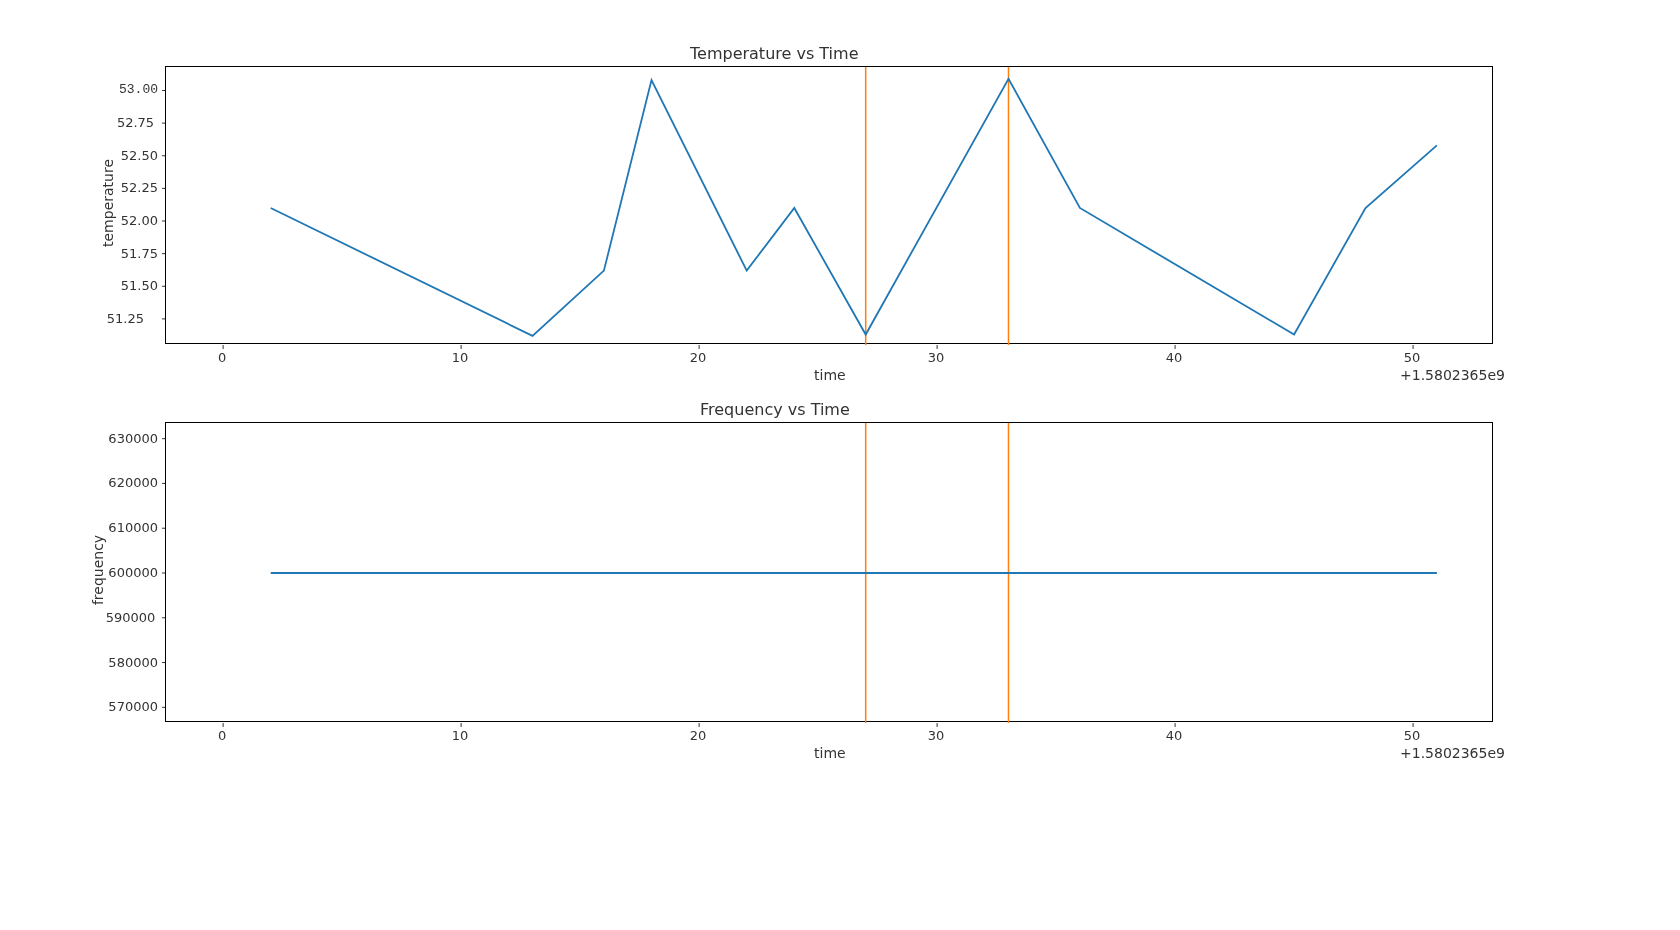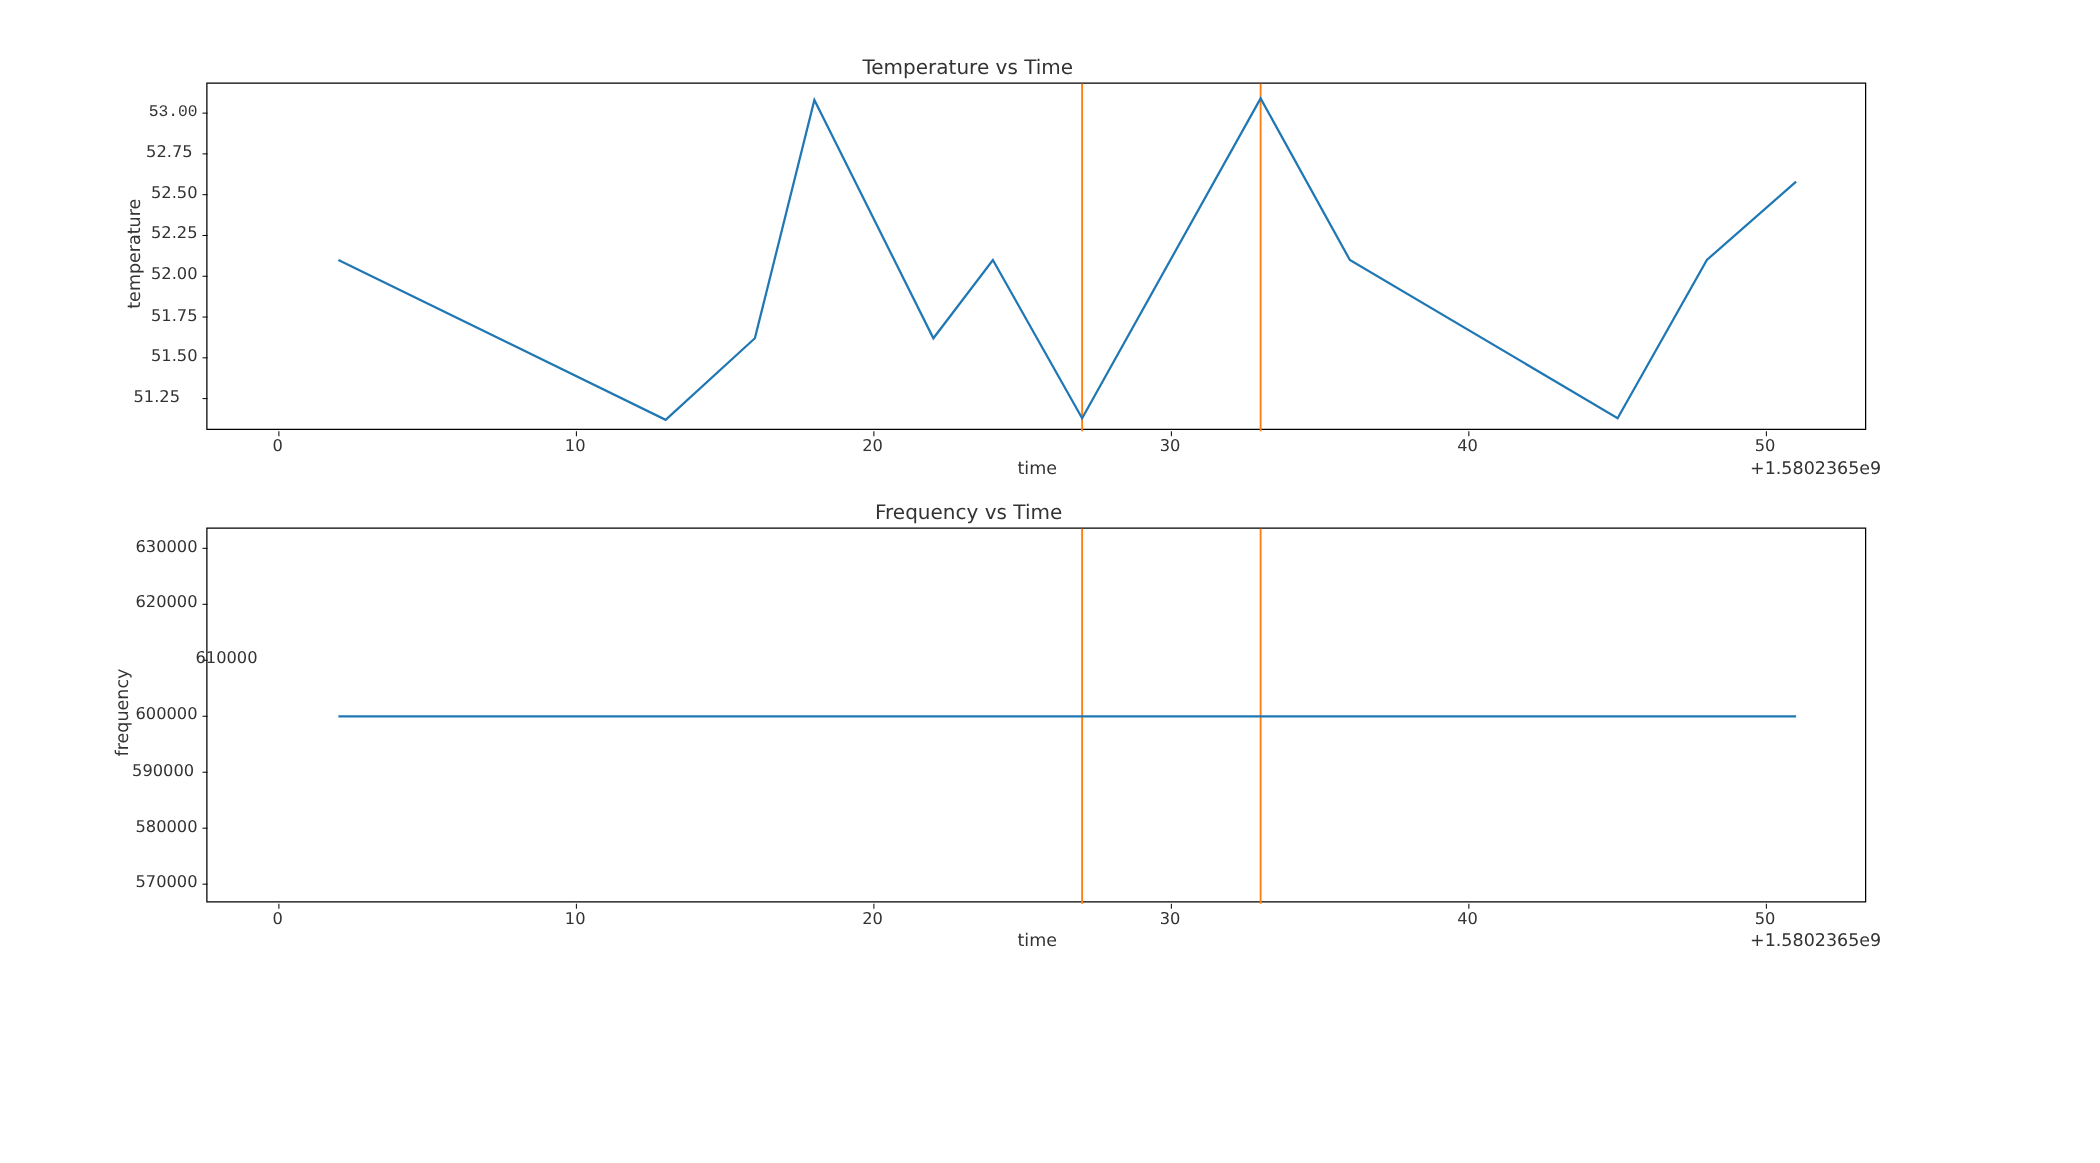--- a/index.html
+++ b/index.html
@@ -136,17 +136,17 @@
   <div class="tick-label tick-x" style="top: 728px; left: 460.111px;">10</div>
   <div class="tick-label tick-x" style="top: 728px; left: 698.104px;">20</div>
   <div class="tick-label tick-x" style="top: 728px; left: 936.097px;">30</div>
   <div class="tick-label tick-x" style="top: 728px; left: 1174.09px;">40</div>
   <div class="tick-label tick-x" style="top: 728px; left: 1412.08px;">50</div>
 
   <div class="tick-label tick-y" style="left: 103px; width: 55px; top: 706.328px;">570000</div>
   <div class="tick-label tick-y" style="left: 103px; width: 55px; top: 661.552px;">580000</div>
   <div class="tick-label tick-y" style="left: 103px; width: 55px; top: 616.776px; text-align: center;">590000</div>
   <div class="tick-label tick-y" style="left: 103px; width: 55px; top: 572px;">600000</div>
-  <div class="tick-label tick-y" style="left: 103px; width: 55px; top: 527.224px; margin-left: 48px;">610000</div>
+  <div class="tick-label tick-y" style="left: 103px; width: 55px; top: 527.224px;">610000</div>
   <div class="tick-label tick-y" style="left: 103px; width: 55px; top: 482.448px;">620000</div>
   <div class="tick-label tick-y" style="left: 103px; width: 55px; top: 437.672px;">630000</div>
 
 </div>
 
 </body></html>

